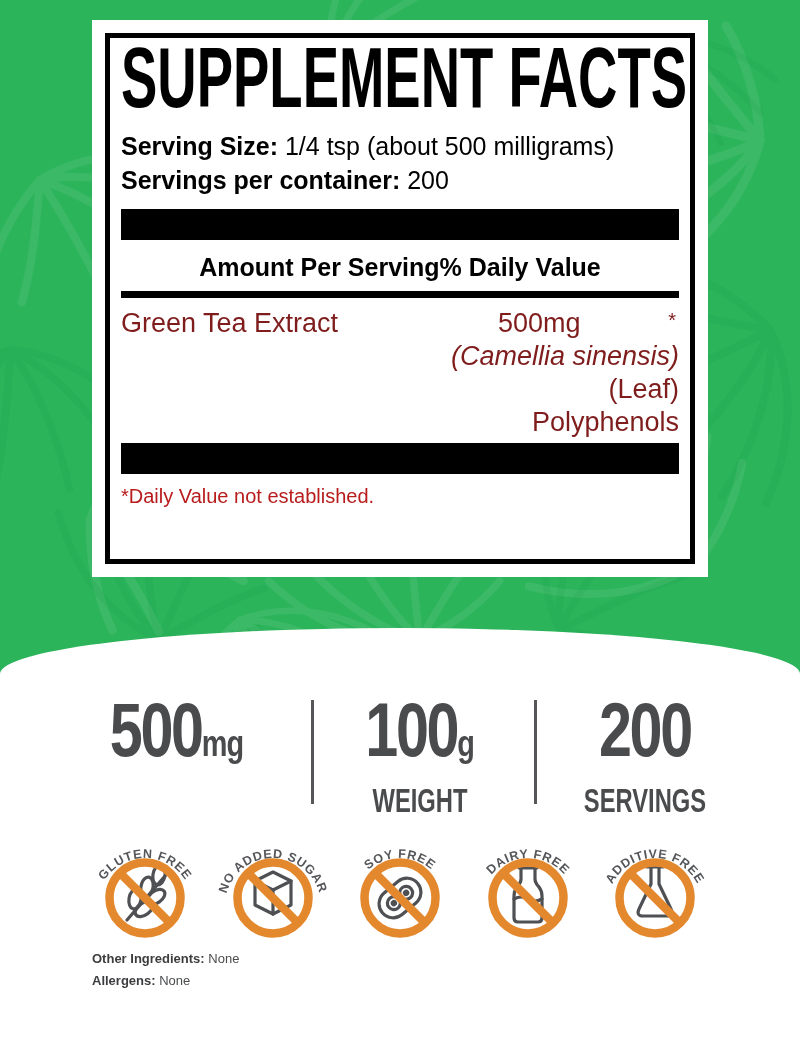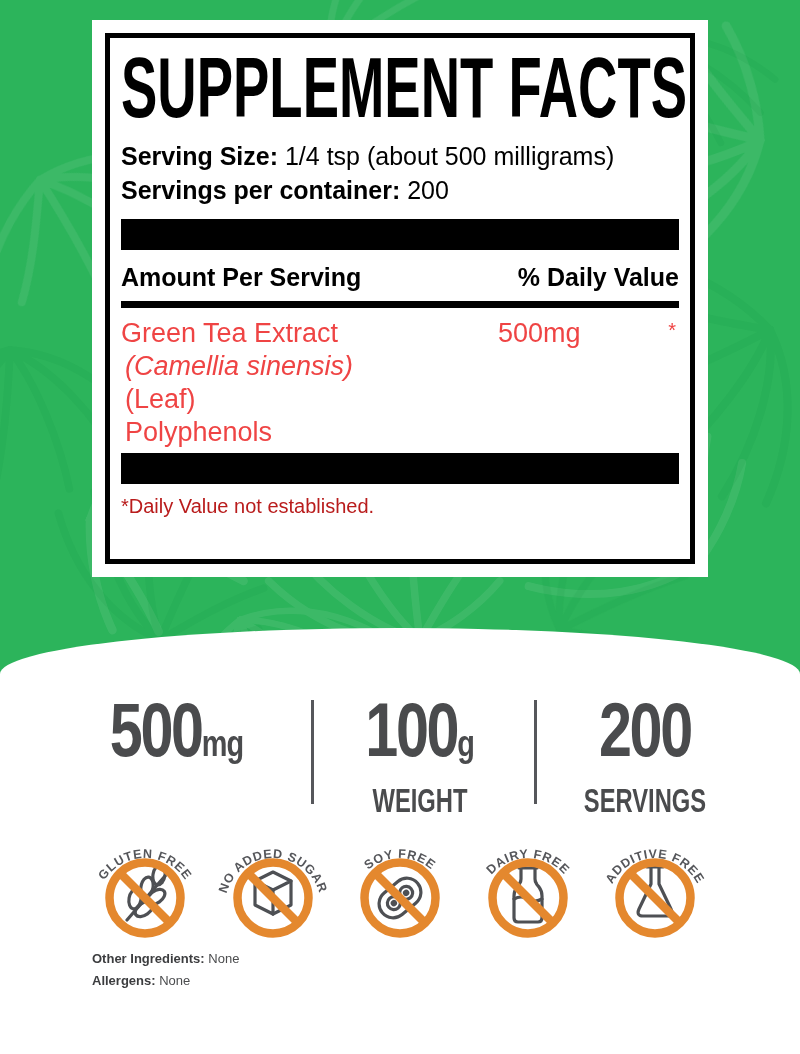--- a/index.html
+++ b/index.html
@@ -32,41 +32,41 @@
     position: absolute; left: 92px; top: 20px;
     width: 616px; height: 557px;
     background: #ffffff;
     box-sizing: border-box;
     padding: 13px;
   }
   .facts-border {
     border: 5px solid #000;
     height: 100%;
     box-sizing: border-box;
-    padding: 14px 11px 0;
+    padding: 4px 11px 0;
   }
   .facts-title-svg { display: block; margin-top: 3px; }
   .facts-title-svg text {
     font-family: "Liberation Sans", sans-serif;
     font-weight: bold; fill: #000;
   }
   .line { margin: 0; font-size: 25px; line-height: 30px; color: #000; white-space: nowrap; }
   .serving-line { margin-top: 19px; }
   .container-line { margin-top: 4px; }
   .bold { font-weight: bold; }
   .bar { height: 31px; background: #000; margin-top: 14px; }
   .bar.second { margin-top: 4px; }
   .cols {
-    display: flex; justify-content: space-between;
+    display: flex; justify-content: center;
     margin-top: 12px; font-size: 25px; line-height: 30px; font-weight: bold; color: #000;
   }
   .rule { height: 7px; background: #000; margin-top: 9px; }
-  .ing-row { position: relative; margin-top: 9px; font-size: 27px; line-height: 33px; color: #ef4444; }
+  .ing-row { position: relative; margin-top: 9px; font-size: 27px; line-height: 33px; color: #7f1d1d; }
   .ing-name div { white-space: nowrap; }
-  .ing-name .indent { padding-left: 4px; }
+  .ing-name .indent { padding-left: 4px; text-align: right; }
   .italic { font-style: italic; }
   .ing-amount { position: absolute; left: 377px; top: 0; }
   .ing-dv { position: absolute; right: 3px; top: -3px; font-size: 20px; }
   .footnote { margin: 11px 0 0; font-size: 20px; color: #b91c1c; }
 
   
   .stats { position: absolute; top: 694px; left: 0; width: 800px; height: 120px; color: #4A4B4D; }
   .stat { position: absolute; text-align: center; }
   .stat-500 { left: 87px;  width: 180px; }
   .stat-100 { left: 330px; width: 180px; }

